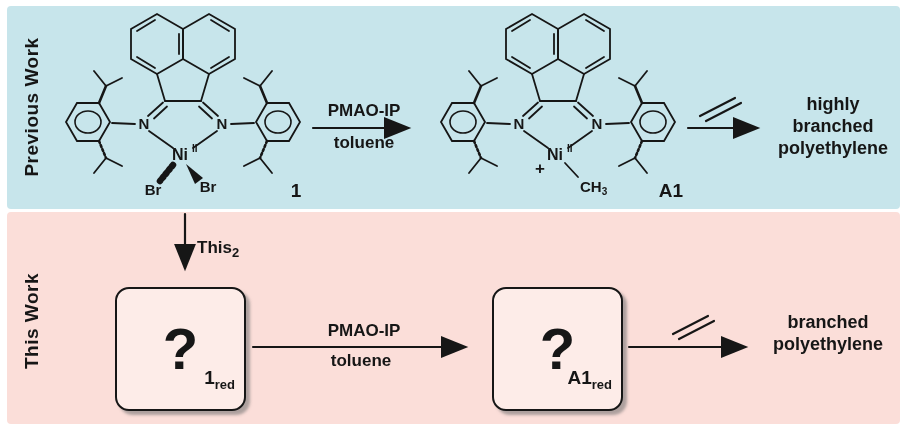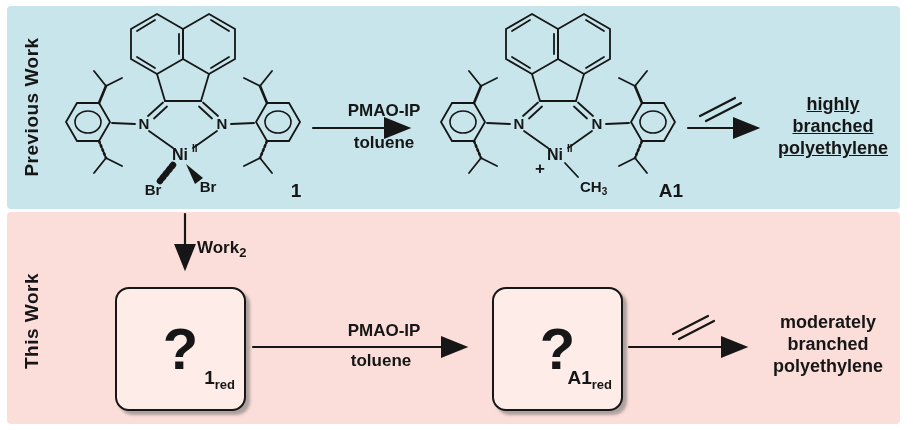--- a/index.html
+++ b/index.html
@@ -10,21 +10,21 @@
   }
   .panel{position:absolute;left:7px;width:893px;border-radius:4px;}
   .panel.top{top:6px;height:203px;background:var(--top-panel-bg,#c7e5eb);}
   .panel.bottom{top:212px;height:212px;background:var(--bottom-panel-bg,#fbded9);}
   .side-label{
     position:absolute;font-weight:bold;font-size:19px;letter-spacing:.5px;
     transform:translate(-50%,-50%) rotate(-90deg);white-space:nowrap;z-index:3;
   }
   .reagent,.solvent{
     position:absolute;transform:translateX(-50%);font-weight:bold;font-size:17px;
-    white-space:nowrap;z-index:3;margin-left:20px;
+    white-space:nowrap;z-index:3;
   }
   .product{
     position:absolute;transform:translateX(-50%);text-align:center;font-weight:bold;
     font-size:18px;line-height:22px;z-index:3;white-space:nowrap;
   }
   .qbox{
     position:absolute;width:127px;height:120px;background:var(--box-bg,#fdece8);
     border:2px solid #161616;border-radius:14px;z-index:3;
     box-shadow:4px 4px 3px rgba(110,110,110,.55);
     display:flex;align-items:center;justify-content:center;
@@ -172,44 +172,43 @@
     <g>
       <path d="M673,334 L708,316"></path>
         <path d="M679,339 L714,321"></path>
     </g>
   </g>
 </svg>
 
 <div class="reagent" style="left:364px;top:101px;">PMAO-IP</div>
 <div class="solvent" style="left:364px;top:133px;">toluene</div>
 
-<div class="product" style="left:833px;top:93px;text-decoration:underline;">
+<div class="product" style="left:833px;top:93px;">
   <div>highly</div>
   <div>branched</div>
   <div>polyethylene</div>
 </div>
 
 <div class="cocp" style="left:197px;top:238px;">
-  <span>Work</span><sub>2</sub>
+  <span>This</span><sub>2</sub>
 </div>
 
 <div class="qbox" style="left:115px;top:287px;">
   <span class="qmark">?</span>
   <span class="corner-label">
     <span>1</span><sub>red</sub>
   </span>
 </div>
 
 <div class="reagent" style="left:364px;top:321px;">PMAO-IP</div>
 <div class="solvent" style="left:361px;top:351px;">toluene</div>
 
 <div class="qbox" style="left:492px;top:287px;">
   <span class="qmark">?</span>
   <span class="corner-label">
     <span>A1</span><sub>red</sub>
   </span>
 </div>
 
 <div class="product" style="left:828px;top:311px;">
-  <div>moderately</div>
   <div>branched</div>
   <div>polyethylene</div>
 </div>
 
 </body></html>

